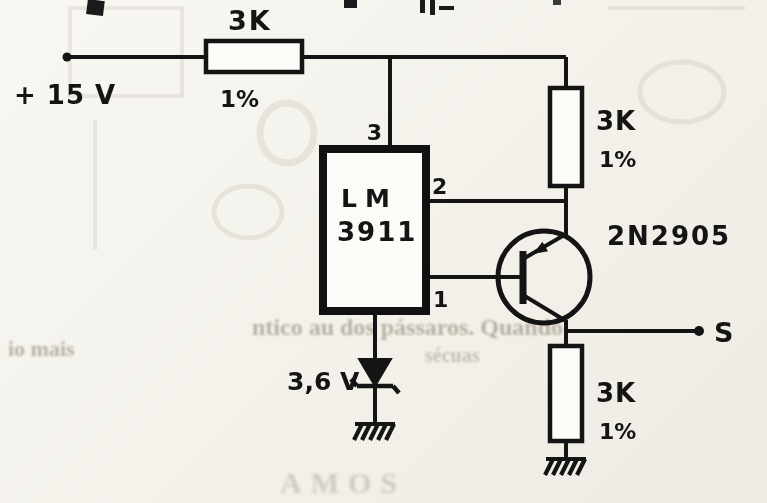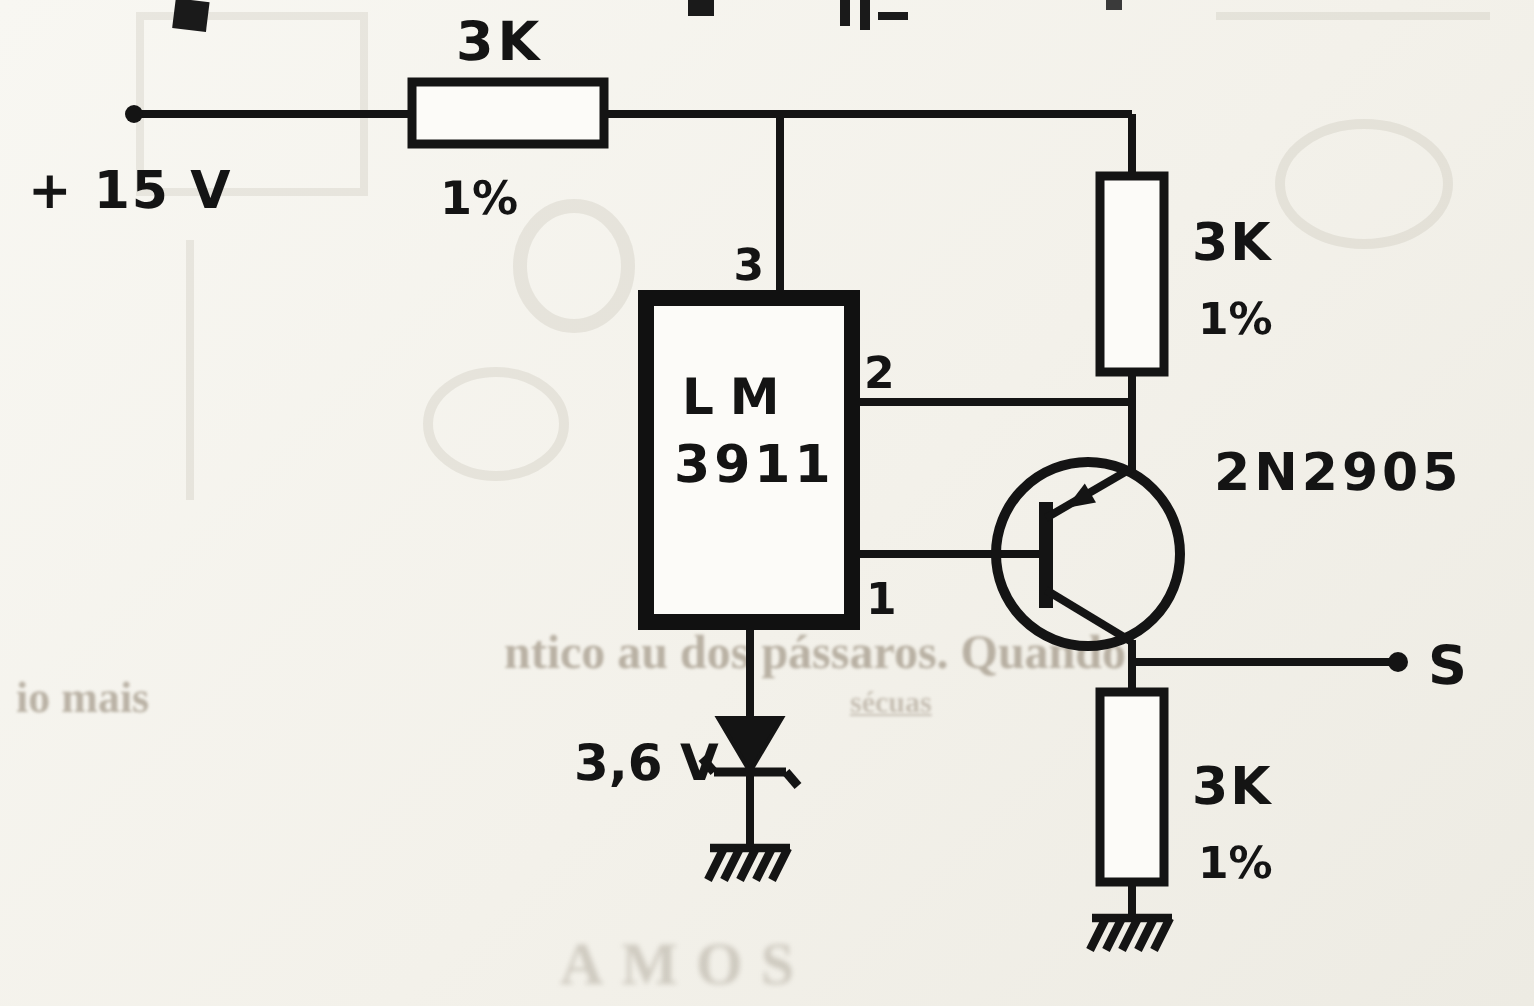--- a/index.html
+++ b/index.html
@@ -20,21 +20,21 @@
     position:absolute;
     font-family:"Liberation Serif",serif;
     font-weight:bold;
     color:rgba(128,114,94,0.5);
     filter:blur(0.8px);
     white-space:nowrap;
     user-select:none;
   }
   .bleed1{left:252px;top:314px;font-size:24px;}
   .bleed2{left:8px;top:336px;font-size:22px;}
-  .bleed3{left:425px;top:344px;font-size:15px;color:rgba(128,114,94,0.38);text-decoration:underline;}
+  .bleed3{left:425px;top:344px;font-size:20px;color:rgba(128,114,94,0.38);}
   .bleed4{left:280px;top:466px;font-size:30px;letter-spacing:9px;color:rgba(120,106,88,0.28);filter:blur(1.4px);}
 </style>
 </head>
 <body>
 
 <div class="page">
 
   <div class="bleed bleed1">ntico au dos pássaros. Quando</div>
   <div class="bleed bleed2">io mais</div>
   <div class="bleed bleed3">sécuas</div>

